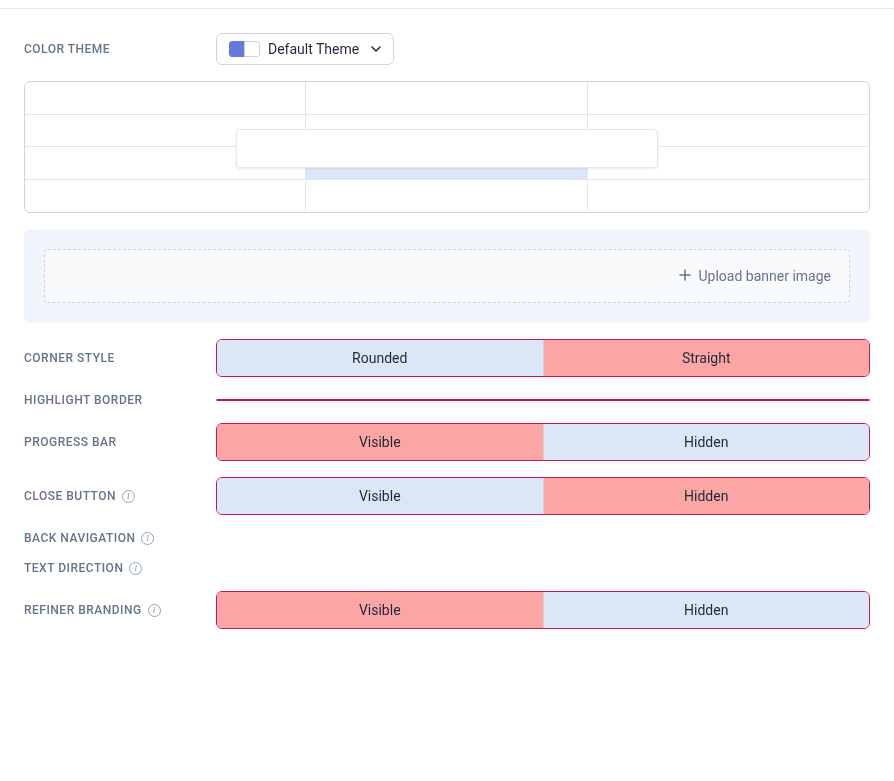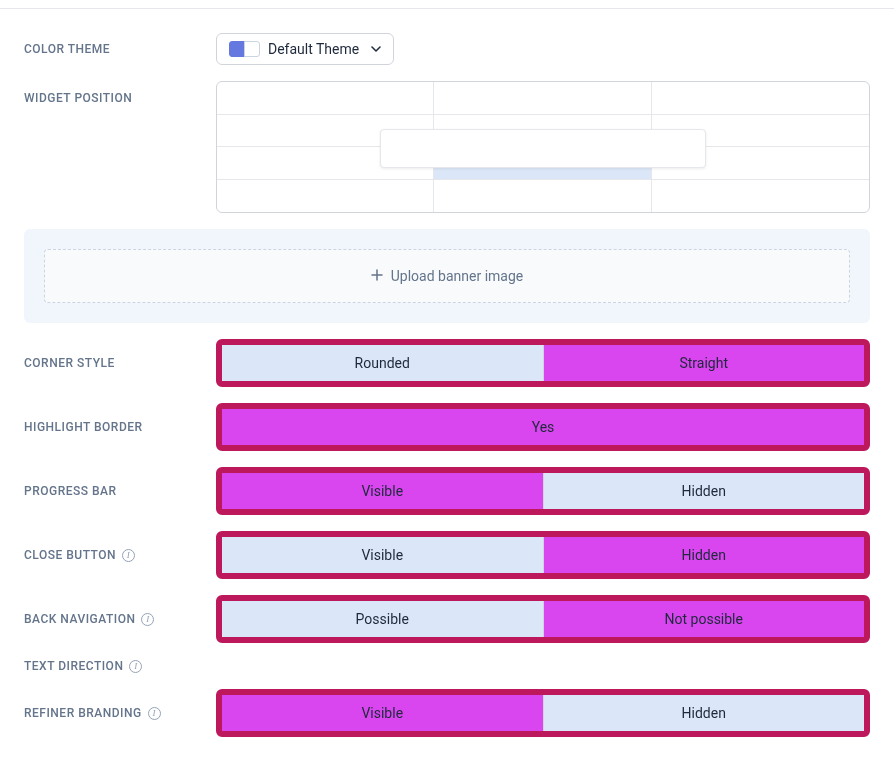--- a/index.html
+++ b/index.html
@@ -129,43 +129,43 @@
       border-radius: 6px;
       padding: 20px;
       width: 100%;
     }
     .banner-inner {
       border: 1px dashed #cbd5e1;
       border-radius: 4px;
       padding: 18px;
       display: flex;
       align-items: center;
-      justify-content: center;
+      justify-content: flex-end;
       gap: 8px;
       color: #64748b;
       font-size: 14px;
       cursor: pointer;
       background: #f8fafc;
     }
     
     .toggle {
       display: flex;
       width: 100%;
-      border: 6px solid #be185d;
+      border: 1px solid #be185d;
       border-radius: 6px;
       overflow: hidden;
     }
     .toggle-opt {
       flex: 1;
       text-align: center;
       padding: 10px 12px;
       font-size: 14px;
       color: #1e293b;
       cursor: pointer;
-      background: #d946ef;
+      background: #fca5a5;
       border-right: 1px solid #d1d5db;
     }
     .toggle-opt:last-child {
       border-right: none;
     }
     .toggle-opt.selected {
       background: #dbe7f8;
     }
     
     .info-icon {
@@ -204,21 +204,20 @@
       <span class="caret">
         <svg width="10" height="6" viewBox="0 0 10 6">
             <path d="M1 1 L5 5 L9 1" fill="none" stroke="#1e293b" stroke-width="1.5" stroke-linecap="round" stroke-linejoin="round"></path>
           </svg>
       </span>
     </div>
   </div>
 </div>
 
 <div class="form-row">
-  <div class="form-label">WIDGET POSITION</div>
   <div class="form-control">
     <div class="pos-wrapper">
       <div class="pos-grid">
         <div class="pos-cell"></div>
         <div class="pos-cell"></div>
         <div class="pos-cell"></div>
         <div class="pos-cell"></div>
         <div class="pos-cell"></div>
         <div class="pos-cell"></div>
         <div class="pos-cell"></div>
@@ -255,21 +254,20 @@
       <div class="toggle-opt selected">Rounded</div>
       <div class="toggle-opt">Straight</div>
     </div>
   </div>
 </div>
 
 <div class="form-row center">
   <div class="form-label">HIGHLIGHT BORDER</div>
   <div class="form-control">
     <div class="toggle">
-      <div class="toggle-opt">Yes</div>
     </div>
   </div>
 </div>
 
 <div class="form-row center">
   <div class="form-label">PROGRESS BAR</div>
   <div class="form-control">
     <div class="toggle">
       <div class="toggle-opt">Visible</div>
       <div class="toggle-opt selected">Hidden</div>
@@ -288,26 +286,20 @@
       <div class="toggle-opt">Hidden</div>
     </div>
   </div>
 </div>
 
 <div class="form-row center">
   <div class="form-label">
     <span>BACK NAVIGATION</span>
     <span class="info-icon"></span>
   </div>
-  <div class="form-control">
-    <div class="toggle">
-      <div class="toggle-opt selected">Possible</div>
-      <div class="toggle-opt">Not possible</div>
-    </div>
-  </div>
 </div>
 
 <div class="form-row center">
   <div class="form-label">
     <span>TEXT DIRECTION</span>
     <span class="info-icon"></span>
   </div>
 </div>
 
 <div class="form-row center">

